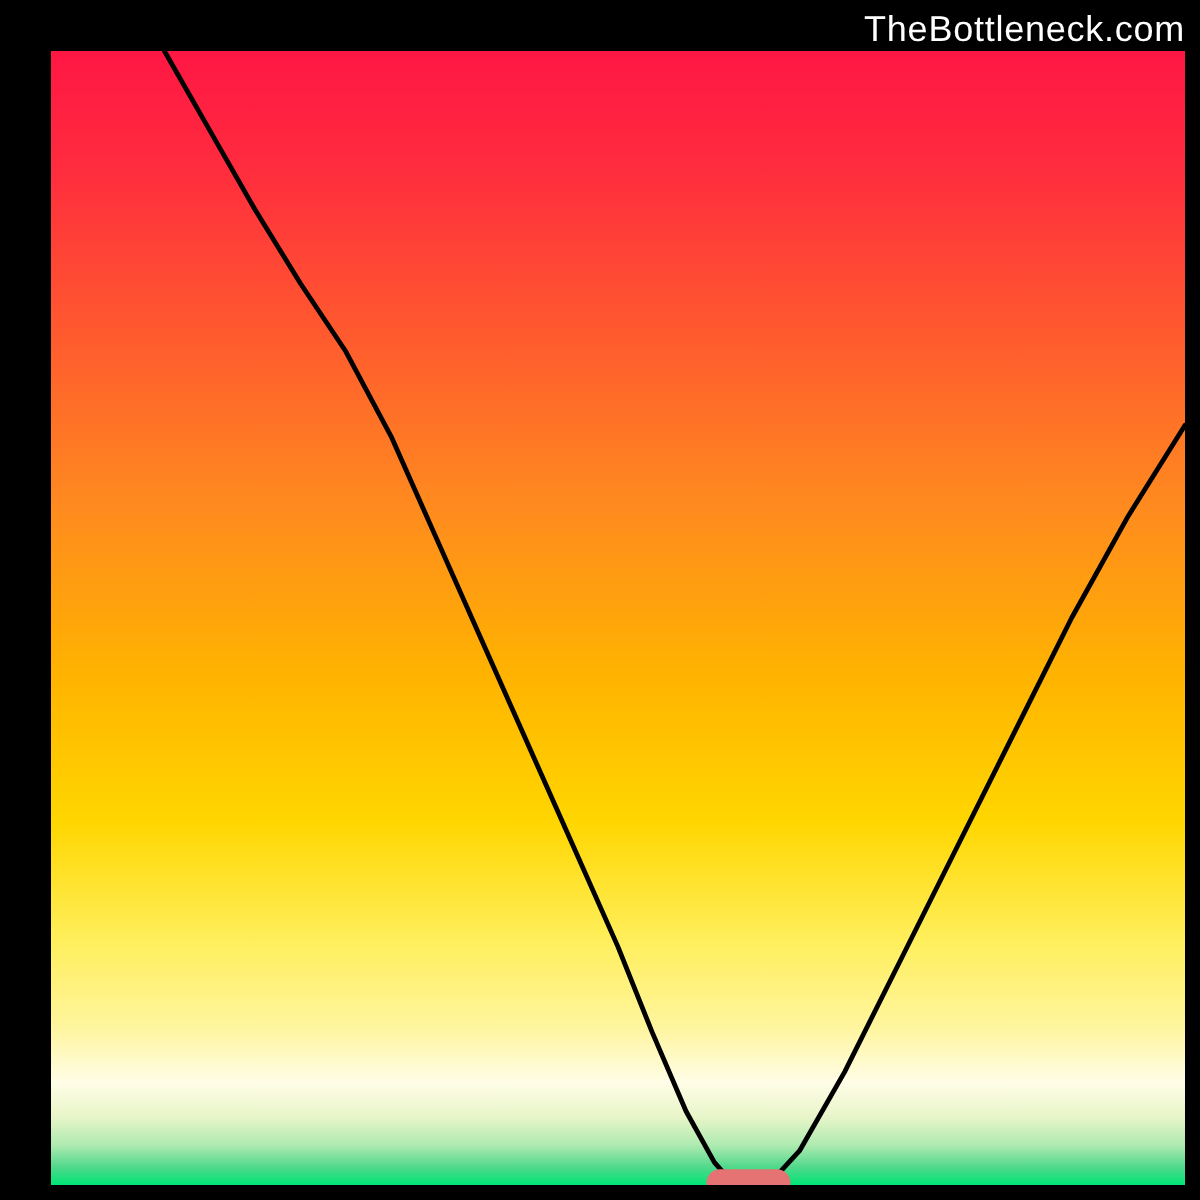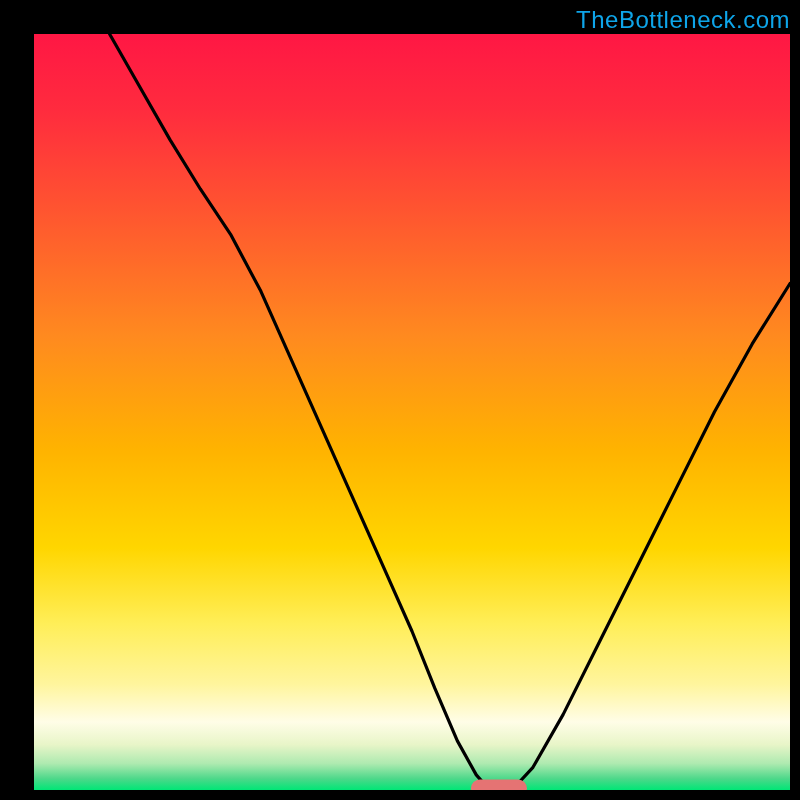--- a/index.html
+++ b/index.html
@@ -13,21 +13,21 @@
   }
   .frame {
     position: relative;
     width: 800px;
     height: 800px;
   }
   .watermark {
     position: absolute;
     top: 6px;
     right: 10px;
-    color: #0ea5e9;
+    color: #ffffff;
     font-size: 24px;
     font-weight: 500;
     letter-spacing: 0.5px;
     z-index: 10;
   }
   svg {
     position: absolute;
     top: 0;
     left: 0;
   }

